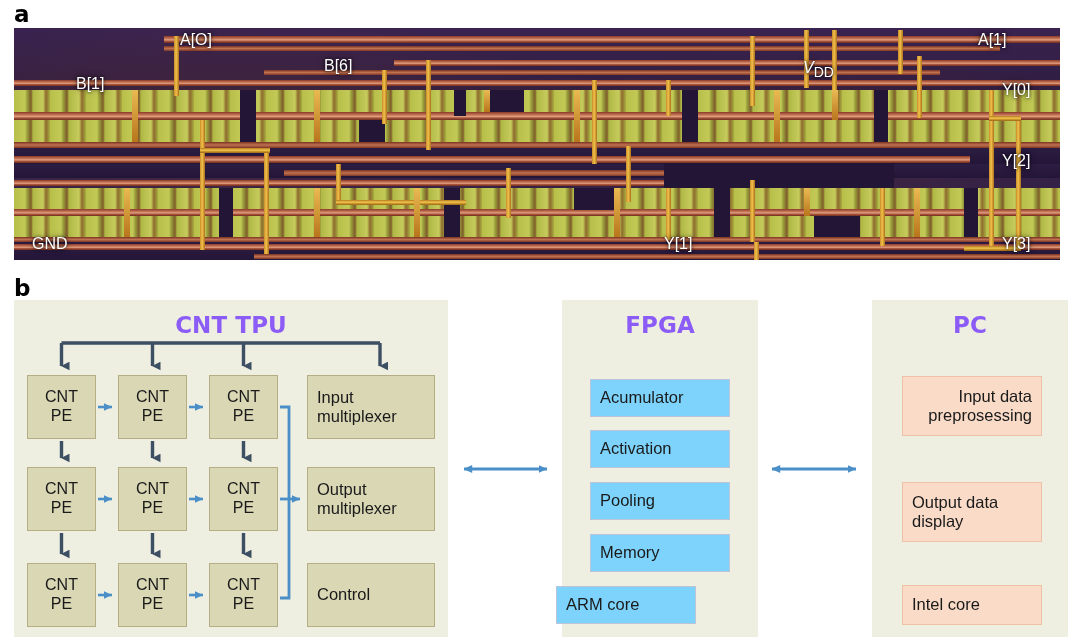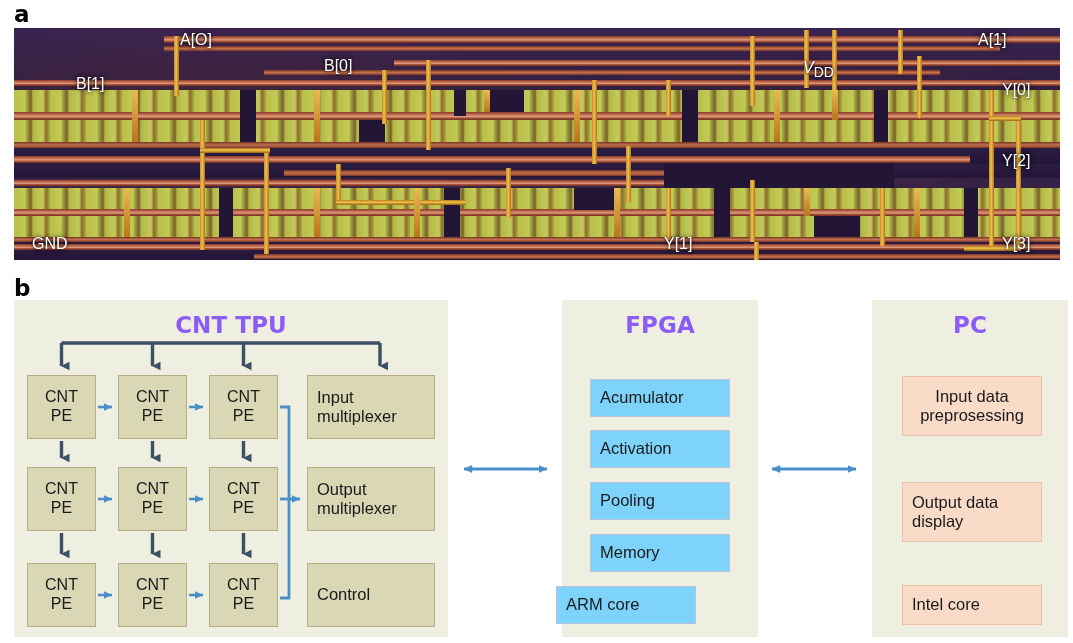--- a/index.html
+++ b/index.html
@@ -135,21 +135,21 @@
   <div class="via" style="left:110px;top:160px;width:6px;height:49px;"></div>
   <div class="via" style="left:300px;top:160px;width:6px;height:49px;"></div>
   <div class="via" style="left:400px;top:160px;width:6px;height:49px;"></div>
   <div class="via" style="left:600px;top:160px;width:6px;height:49px;"></div>
   <div class="via" style="left:790px;top:160px;width:6px;height:28px;"></div>
   <div class="via" style="left:900px;top:160px;width:6px;height:49px;"></div>
 
   <div class="mlabel" style="left:166px;top:4px;">A[O]</div>
   <div class="mlabel" style="left:964px;top:4px;">A[1]</div>
   <div class="mlabel" style="left:62px;top:48px;">B[1]</div>
-  <div class="mlabel" style="left:310px;top:30px;">B[0]</div>
+  <div class="mlabel" style="left:310px;top:30px;">B[6]</div>
   <div class="mlabel" style="left:789px;top:32px;"><i>V</i><sub>DD</sub></div>
   <div class="mlabel" style="left:988px;top:54px;">Y[0]</div>
   <div class="mlabel" style="left:988px;top:125px;">Y[2]</div>
   <div class="mlabel" style="left:650px;top:208px;">Y[1]</div>
   <div class="mlabel" style="left:988px;top:208px;">Y[3]</div>
   <div class="mlabel" style="left:18px;top:208px;">GND</div>
 </div>
 
 <div class="panel-letter" style="left:14px;top:277px;">b</div>
 
@@ -223,21 +223,21 @@
 <div class="blk fpgablk" style="left:590px;top:534px;width:140px;height:38px;">
   <span>Memory</span>
 </div>
 <div class="blk fpgablk" style="left:556px;top:586px;width:140px;height:38px;">
   <span>ARM core</span>
 </div>
 
 <div class="sec" style="left:872px;top:300px;width:196px;height:337px;">
   <div class="sec-title" style="top:12px;">PC</div>
 </div>
-<div class="blk pcblk" style="left:902px;top:376px;width:140px;height:60px;flex-direction:column;align-items:center;justify-content:center;">
+<div class="blk pcblk" style="left:902px;top:376px;width:140px;height:60px;flex-direction:column;align-items:flex-end;justify-content:center;">
   <span>Input data</span>
   <span>preprosessing</span>
 </div>
 <div class="blk pcblk" style="left:902px;top:482px;width:140px;height:60px;flex-direction:column;align-items:flex-start;justify-content:center;">
   <span>Output data</span>
   <span>display</span>
 </div>
 <div class="blk pcblk" style="left:902px;top:585px;width:140px;height:40px;">
   <span>Intel core</span>
 </div>

